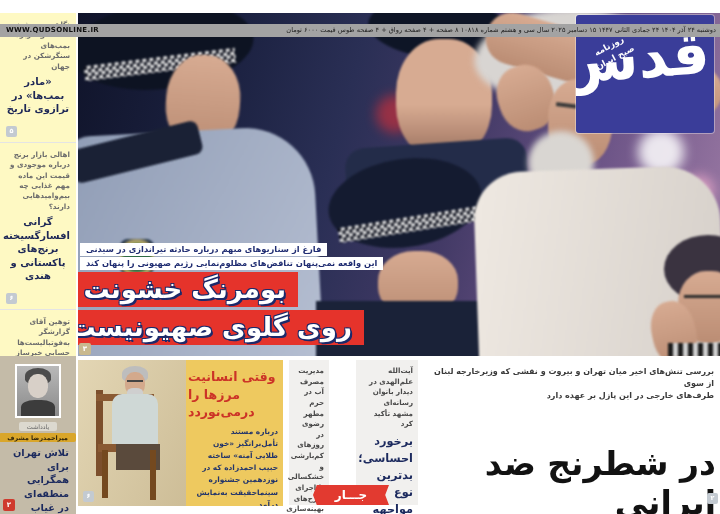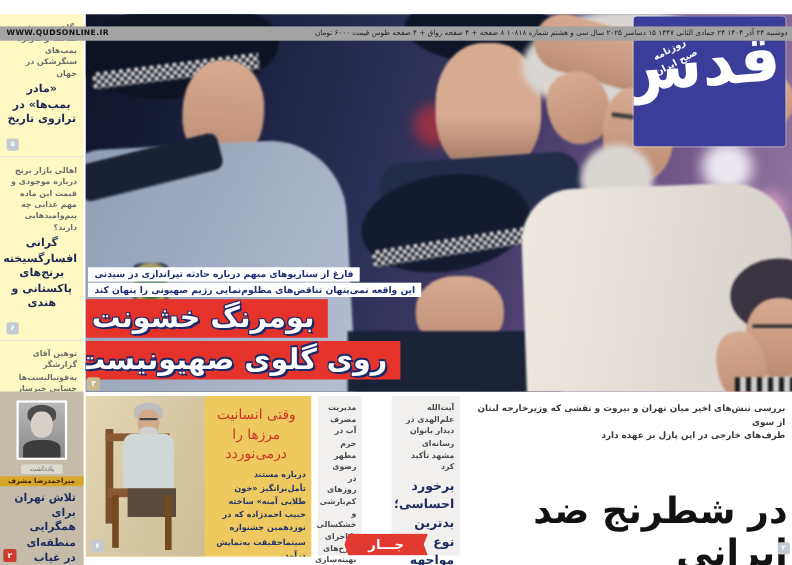--- a/index.html
+++ b/index.html
@@ -100,21 +100,21 @@
   .chair-seat{left:20px;top:84px;width:62px;height:8px;background:#8a5a33;}
   .chair-leg1{left:24px;top:90px;width:6px;height:48px;background:#74491f;}
   .chair-leg2{left:72px;top:90px;width:6px;height:50px;background:#74491f;}
   .man-hair{left:44px;top:6px;width:26px;height:16px;background:#bdbdbd;border-radius:50% 50% 30% 30%;}
   .man-face{left:47px;top:12px;width:20px;height:24px;background:#d3a98c;border-radius:45%;}
   .man-glass{left:49px;top:20px;width:16px;height:2px;background:#444;}
   .man-beard{left:49px;top:28px;width:16px;height:10px;background:#cfcfcf;border-radius:40%;}
   .man-shirt{left:34px;top:34px;width:46px;height:52px;background:#cfd8d6;border-radius:10px 10px 0 0;}
   .man-pants{left:38px;top:84px;width:44px;height:26px;background:#5a4a3c;}
   #cinema-text{position:absolute;right:5px;top:8px;width:90px;}
-  #cinema-headline{font-size:12.5px;font-weight:normal;color:#cc3327;line-height:1.4;text-align:center;}
+  #cinema-headline{font-size:12.5px;font-weight:bold;color:#cc3327;line-height:1.4;text-align:left;}
   #cinema-body{margin-top:5px;font-size:7.4px;font-weight:bold;color:#23356b;line-height:1.65;text-align:right;}
   #cinema-badge{position:absolute;left:5px;bottom:4px;}
 
   .card{position:absolute;top:2px;height:145px;background:#f1f0ee;direction:rtl;padding:6px 5px;box-sizing:border-box;}
   #water-card{left:211px;width:40px;}
   #hijab-card{left:278px;width:62px;}
   .card .kicker{font-size:7.1px;font-weight:bold;color:#4a4a4a;line-height:1.5;text-align:right;}
   .card .headline{font-size:11.3px;font-weight:bold;color:#1c2a5e;line-height:1.5;text-align:right;margin-top:4px;}
   #hijab-badge{position:absolute;left:5px;bottom:5px;}
 

